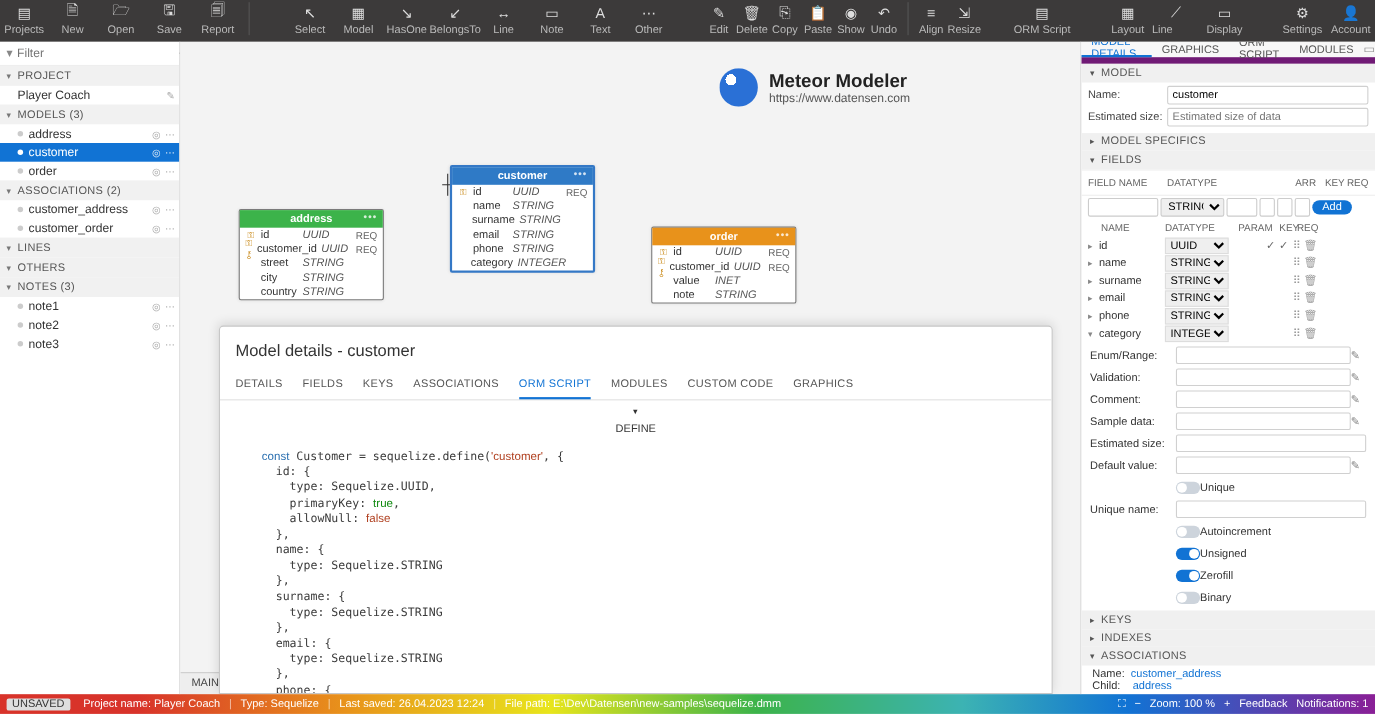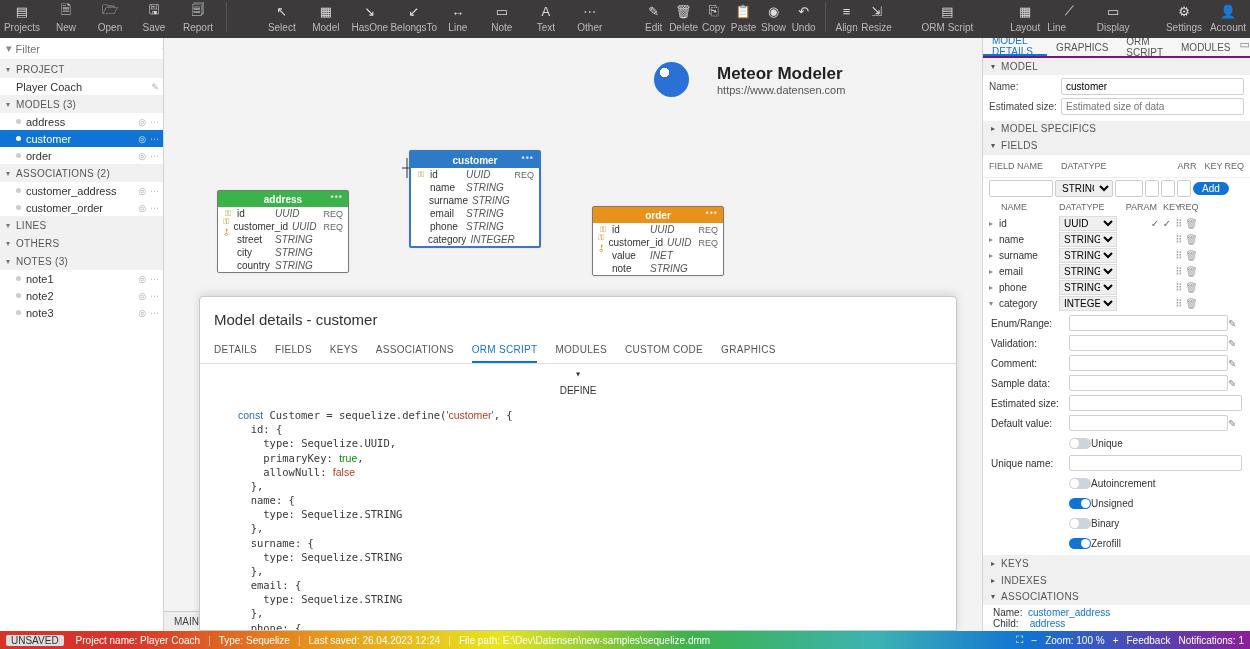--- a/index.html
+++ b/index.html
@@ -28,21 +28,21 @@
   .sl-item .dot { width:5px; height:5px; border-radius:50%; background:#ccc; margin-right:5px;}
   .sl-item.active { background:#1173d4; color:#fff;}
   .sl-item.active .dot{background:#fff;}
   .sl-item .row-icons { position:absolute; right:4px; display:flex; gap:4px; color:#aaa; font-size:9px;}
   .sl-item.active .row-icons{ color:#dce9f5;}
 
   
   .canvas-wrap { flex:1; position:relative; background:#f3f3f3; overflow:hidden;}
   .canvas { position:absolute; inset:0; }
   .diag-title { position:absolute; top:20px; left:50px; font-size:22px; font-weight:600; color:#222;}
-  .brand { position:absolute; top:24px; left:490px; display:flex; align-items:center; gap:28px;justify-content:center;}
+  .brand { position:absolute; top:24px; left:490px; display:flex; align-items:center; gap:10px;justify-content:center;}
   .brand-logo { width:35px; height:35px; border-radius:50%; background:radial-gradient(circle at 30% 30%, #fff 0 5px, transparent 5px), #2a70d6; position:relative;}
   .brand-text .t1{font-size:17px; font-weight:600; color:#222;}
   .brand-text .t2{font-size:11px; color:#555;}
 
   
   .entity { position:absolute; background:#fff; border:1px solid #7a7a7a; border-radius:2px; font-size:10px; min-width:130px; box-shadow:0 0 3px rgba(0,0,0,.08);}
   .entity.sel { border:2px solid #3478c6;}
   .entity .eh { height:16px; color:#fff; display:flex; align-items:center; justify-content:center; font-weight:600; position:relative;}
   .entity .eh .dots { position:absolute; right:5px; top:1px; color:rgba(255,255,255,.8); font-size:9px; letter-spacing:1px; cursor:pointer;}
   .entity .erow { display:flex; align-items:center; height:13px; padding:0 5px; gap:4px;}
@@ -65,21 +65,21 @@
   .bp-sec { display:flex; align-items:center; gap:6px; padding:6px 18px; font-size:10px; color:#333; cursor:pointer;flex-direction:column;}
   .bp-sec .chv{font-size:8px; transform:rotate(90deg);}
   .code { padding:6px 38px; font-family:Consolas,monospace; font-size:10.5px; line-height:1.35; white-space:pre; color:#3a3a3a; overflow:auto; height:260px;}
   .code .kw{color:#2a6fb0;}
   .code .st{color:#b04020;}
   .code .tr{color:#108a10;}
   .code .fa{color:#b04020;}
 
   
   .sidebar-right { width:268px; background:#fff; border-left:1px solid #d4d4d4; display:flex; flex-direction:column; overflow:hidden;}
-  .sr-tabs{ display:flex; border-bottom:2px solid #701a75; background:#f7f7f7; height:20px;justify-content:space-between;}
+  .sr-tabs{ display:flex; border-bottom:6px solid #701a75; background:#f7f7f7; height:20px;justify-content:space-between;}
   .sr-tab{ padding:0 9px; font-size:10px; display:flex; align-items:center; cursor:pointer; color:#555;}
   .sr-tab.active{ border-bottom:2px solid #1173d4; color:#1173d4;}
   .sr-tabs .flex{flex:1;}
   .sr-tabs .bx{width:18px; text-align:center; color:#888;}
   .sr-section{ background:#f0f0f0; height:18px; display:flex; align-items:center; padding:0 8px; font-size:10px; color:#555; cursor:pointer; letter-spacing:.3px;}
   .sr-section .chv{width:10px; font-size:8px;}
   .sr-form{ padding:3px 6px; }
   .sr-row{ display:flex; align-items:center; min-height:18px; margin-bottom:2px; gap:4px;}
   .sr-row label{ width:68px; font-size:10px; color:#444;}
   .sr-row input.txt,.sr-row textarea.txt{ flex:1; border:1px solid #d0d0d0; border-radius:2px; padding:1px 4px; font-size:10px; height:17px;}
@@ -735,31 +735,31 @@
         </div>
     <div class="pr">
           <label></label>
           <span class="toggle on">
             <span class="dot"></span>
           </span>
           <span>Unsigned</span>
         </div>
     <div class="pr">
           <label></label>
+          <span class="toggle on">
+            <span class="dot"></span>
+          </span>
+          <span>Zerofill</span>
+        </div>
+    <div class="pr">
+          <label></label>
           <span class="toggle">
             <span class="dot"></span>
           </span>
           <span>Binary</span>
-        </div>
-    <div class="pr">
-          <label></label>
-          <span class="toggle on">
-            <span class="dot"></span>
-          </span>
-          <span>Zerofill</span>
         </div>
   </div>
 
     <div class="sr-section">
         <span class="chv">▸</span>
         <span>KEYS</span>
       </div>
     <div class="sr-section">
         <span class="chv">▸</span>
         <span>INDEXES</span>

